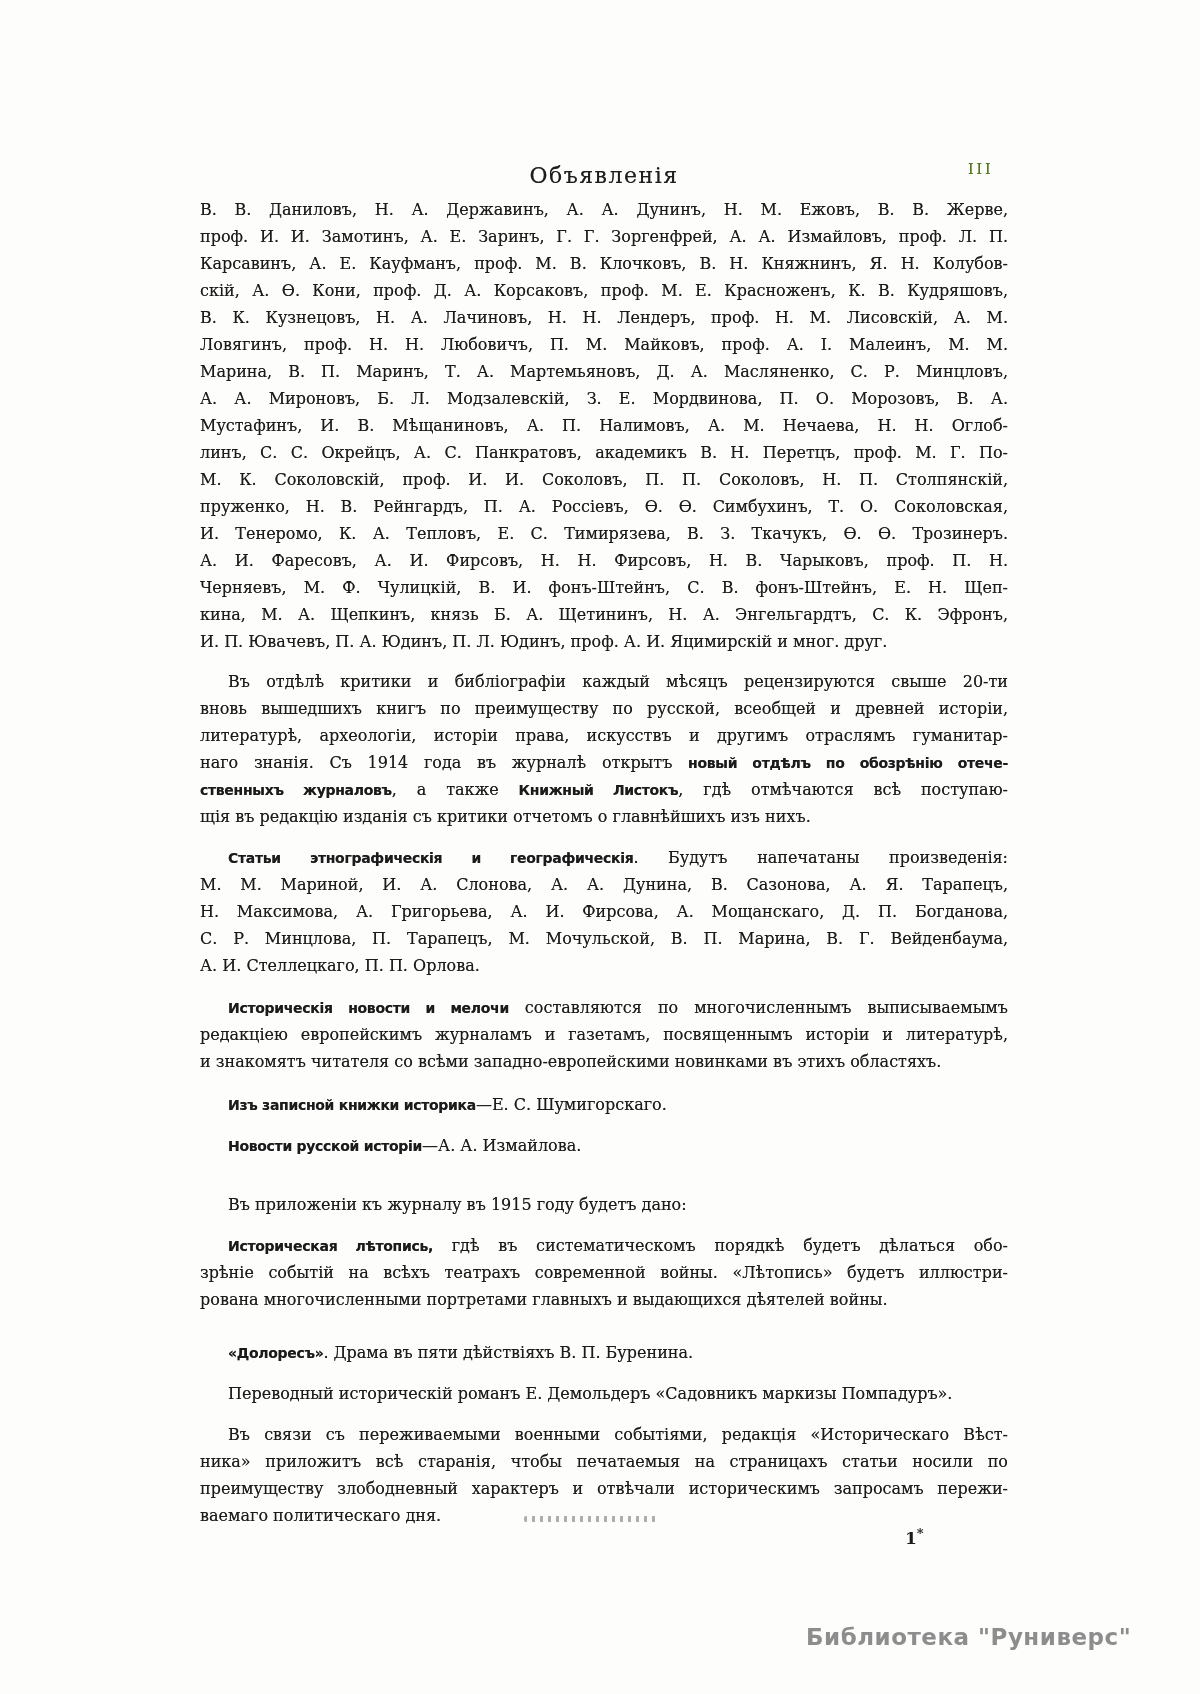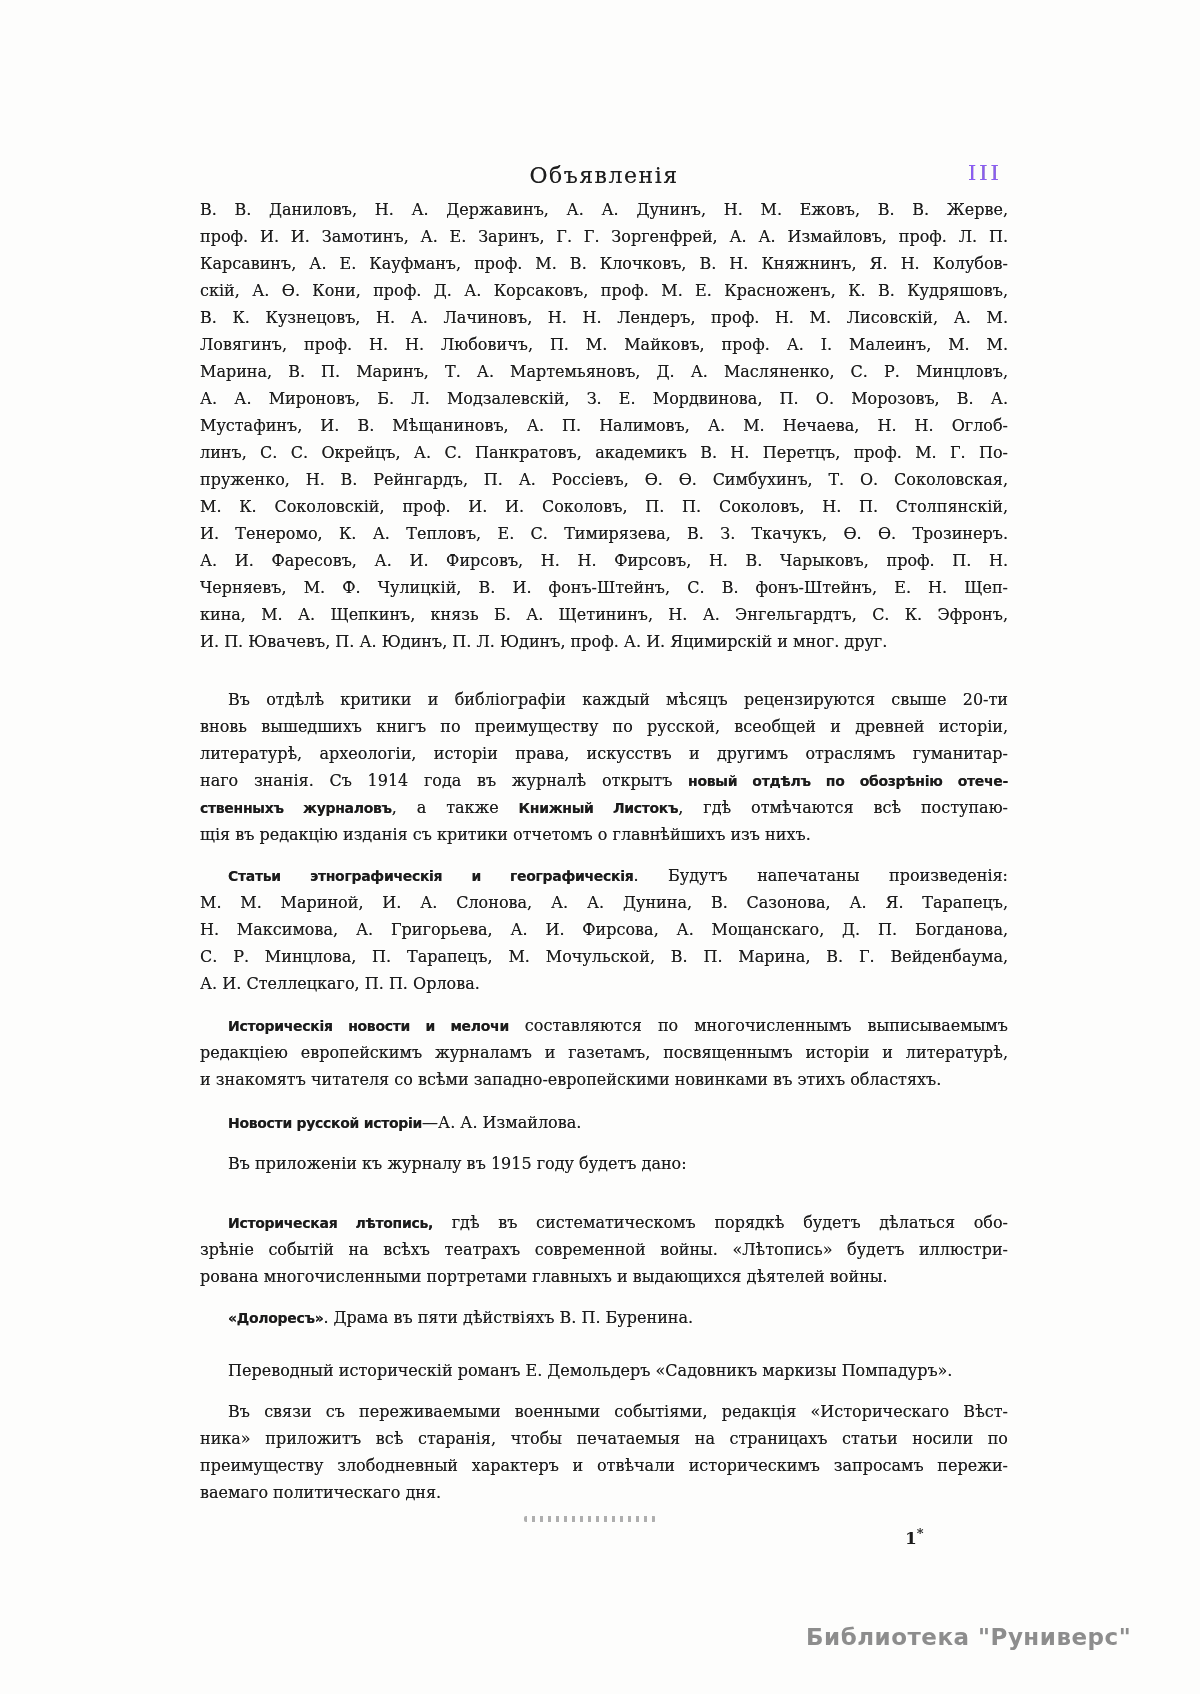--- a/index.html
+++ b/index.html
@@ -17,31 +17,31 @@
     position:absolute; left:200px; top:160px; width:808px; height:30px;
     display:flex; align-items:center; justify-content:center; gap:30px;flex-direction:column;
   }
   .head-rule { width:58px; height:2px; background:#2c2c2c; }
   .head-title {
     font-size:22px; letter-spacing:1.5px; color:#1e1e1e;
     text-shadow:0 0 0.4px rgba(0,0,0,.55);
   }
   .page-number {
     position:absolute; left:968px; top:161px;
-    font-size:21px; letter-spacing:3px; color:#8b5cf6;
+    font-size:14px; letter-spacing:3px; color:#4d7c0f;
     text-shadow:0 0 0.4px rgba(0,0,0,.55);
   }
   
   .content {
     position:absolute; left:200px; top:196px; width:808px;
     text-shadow:0 0 0.45px rgba(0,0,0,.55);
   }
   .para { margin-top:14px; }
   .para:nth-child(1) { margin-top:0; }
-  .para:nth-child(2) { margin-top:31px; }
+  .para:nth-child(2) { margin-top:13px; }
   .para:nth-child(4) { margin-top:15px; }
   .para:nth-child(5) { margin-top:16px; }
   .para:nth-child(7) { margin-top:32px; }
   .para:nth-child(9) { margin-top:26px; }
   .line {
     height:27px; line-height:27px; font-size:16px;
     text-align:justify; text-align-last:justify;
     overflow:hidden; white-space:nowrap;
   }
   .line.last { text-align-last:left; white-space:normal; }
@@ -85,22 +85,22 @@
         <div class="line"><span class="run">В. В. Даниловъ, Н. А. Державинъ, А. А. Дунинъ, Н. М. Ежовъ, В. В. Жерве,</span></div>
         <div class="line"><span class="run">проф. И. И. Замотинъ, А. Е. Заринъ, Г. Г. Зоргенфрей, А. А. Измайловъ, проф. Л. П.</span></div>
         <div class="line"><span class="run">Карсавинъ, А. Е. Кауфманъ, проф. М. В. Клочковъ, В. Н. Княжнинъ, Я. Н. Колубов-</span></div>
         <div class="line"><span class="run">скій, А. Ѳ. Кони, проф. Д. А. Корсаковъ, проф. М. Е. Красноженъ, К. В. Кудряшовъ,</span></div>
         <div class="line"><span class="run">В. К. Кузнецовъ, Н. А. Лачиновъ, Н. Н. Лендеръ, проф. Н. М. Лисовскій, А. М.</span></div>
         <div class="line"><span class="run">Ловягинъ, проф. Н. Н. Любовичъ, П. М. Майковъ, проф. А. І. Малеинъ, М. М.</span></div>
         <div class="line"><span class="run">Марина, В. П. Маринъ, Т. А. Мартемьяновъ, Д. А. Масляненко, С. Р. Минцловъ,</span></div>
         <div class="line"><span class="run">А. А. Мироновъ, Б. Л. Модзалевскій, З. Е. Мордвинова, П. О. Морозовъ, В. А.</span></div>
         <div class="line"><span class="run">Мустафинъ, И. В. Мѣщаниновъ, А. П. Налимовъ, А. М. Нечаева, Н. Н. Оглоб-</span></div>
         <div class="line"><span class="run">линъ, С. С. Окрейцъ, А. С. Панкратовъ, академикъ В. Н. Перетцъ, проф. М. Г. По-</span></div>
+        <div class="line"><span class="run">М. К. Соколовскій, проф. И. И. Соколовъ, П. П. Соколовъ, Н. П. Столпянскій,</span></div>
         <div class="line"><span class="run">пруженко, Н. В. Рейнгардъ, П. А. Россіевъ, Ѳ. Ѳ. Симбухинъ, Т. О. Соколовская,</span></div>
-        <div class="line"><span class="run">М. К. Соколовскій, проф. И. И. Соколовъ, П. П. Соколовъ, Н. П. Столпянскій,</span></div>
         <div class="line"><span class="run">И. Тенеромо, К. А. Тепловъ, Е. С. Тимирязева, В. З. Ткачукъ, Ѳ. Ѳ. Трозинеръ.</span></div>
         <div class="line"><span class="run">А. И. Фаресовъ, А. И. Фирсовъ, Н. Н. Фирсовъ, Н. В. Чарыковъ, проф. П. Н.</span></div>
         <div class="line"><span class="run">Черняевъ, М. Ф. Чулицкій, В. И. фонъ-Штейнъ, С. В. фонъ-Штейнъ, Е. Н. Щеп-</span></div>
         <div class="line"><span class="run">кина, М. А. Щепкинъ, князь Б. А. Щетининъ, Н. А. Энгельгардтъ, С. К. Эфронъ,</span></div>
         <div class="line last"><span class="run">И. П. Ювачевъ, П. А. Юдинъ, П. Л. Юдинъ, проф. А. И. Яцимирскій и мног. друг.</span></div>
       </div>
       <div class="para indent">
         <div class="line"><span class="run">Въ отдѣлѣ критики и библіографіи каждый мѣсяцъ рецензируются свыше 20-ти</span></div>
         <div class="line"><span class="run">вновь вышедшихъ книгъ по преимуществу по русской, всеобщей и древней исторіи,</span></div>
         <div class="line"><span class="run">литературѣ, археологіи, исторіи права, искусствъ и другимъ отраслямъ гуманитар-</span></div>
@@ -112,20 +112,23 @@
         <div class="line"><span class="run b">Статьи этнографическія и географическія</span><span class="run">. Будутъ напечатаны произведенія:</span></div>
         <div class="line"><span class="run">М. М. Мариной, И. А. Слонова, А. А. Дунина, В. Сазонова, А. Я. Тарапецъ,</span></div>
         <div class="line"><span class="run">Н. Максимова, А. Григорьева, А. И. Фирсова, А. Мощанскаго, Д. П. Богданова,</span></div>
         <div class="line"><span class="run">С. Р. Минцлова, П. Тарапецъ, М. Мочульской, В. П. Марина, В. Г. Вейденбаума,</span></div>
         <div class="line last"><span class="run">А. И. Стеллецкаго, П. П. Орлова.</span></div>
       </div>
       <div class="para indent">
         <div class="line"><span class="run b">Историческія новости и мелочи</span><span class="run"> составляются по многочисленнымъ выписываемымъ</span></div>
         <div class="line"><span class="run">редакціею европейскимъ журналамъ и газетамъ, посвященнымъ исторіи и литературѣ,</span></div>
         <div class="line last"><span class="run">и знакомятъ читателя со всѣми западно-европейскими новинками въ этихъ областяхъ.</span></div>
+      </div>
+      <div class="para indent">
+        <div class="line last"><span class="run b">Изъ записной книжки историка</span><span class="run">—Е. С. Шумигорскаго.</span></div>
       </div>
       <div class="para indent">
         <div class="line last"><span class="run b">Новости русской исторіи</span><span class="run">—А. А. Измайлова.</span></div>
       </div>
       <div class="para indent">
         <div class="line last"><span class="run">Въ приложеніи къ журналу въ 1915 году будетъ дано:</span></div>
       </div>
       <div class="para indent">
         <div class="line"><span class="run b">Историческая лѣтопись,</span><span class="run"> гдѣ въ систематическомъ порядкѣ будетъ дѣлаться обо-</span></div>
         <div class="line"><span class="run">зрѣніе событій на всѣхъ театрахъ современной войны. «Лѣтопись» будетъ иллюстри-</span></div>

